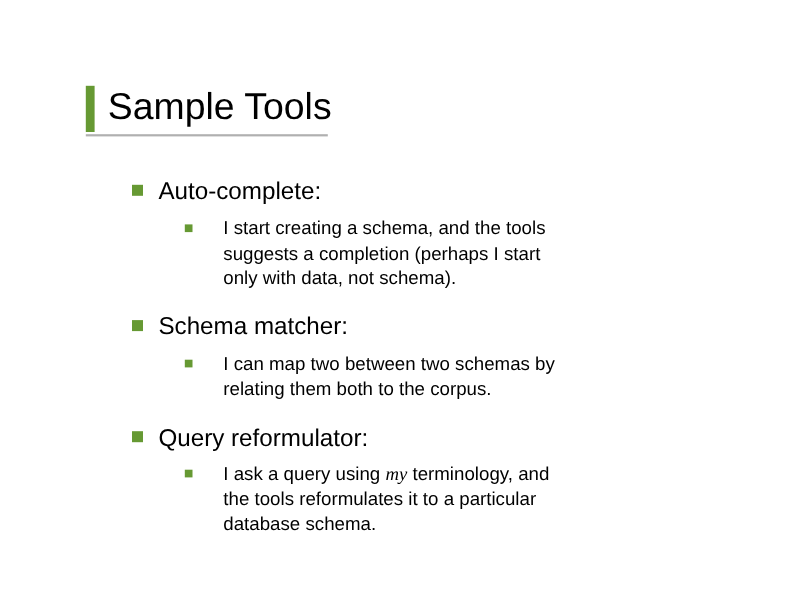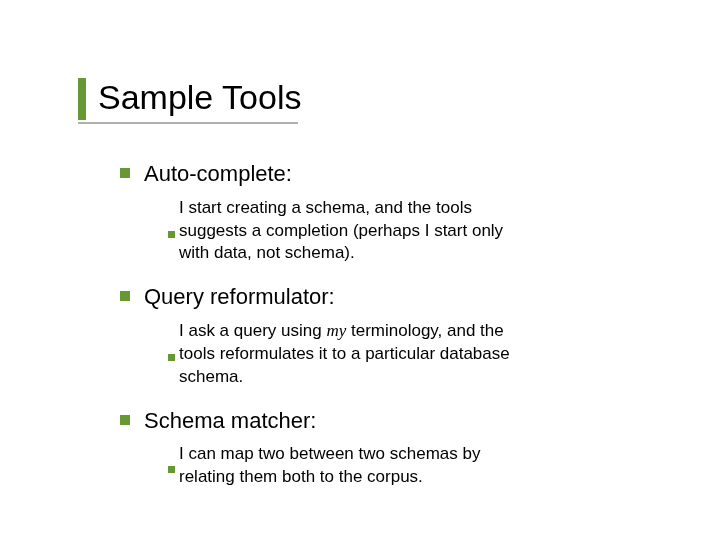--- a/index.html
+++ b/index.html
@@ -7,21 +7,21 @@
   .slide { width: 572px; height: 540px; position: relative; padding: 60px 70px 40px 90px; }
   .title-bar { position: absolute; left: 78px; top: 78px; width: 8px; height: 42px; background: #669933; }
   .title-underline { position: absolute; left: 78px; top: 122px; width: 220px; height: 2px; background: #b0b0b0; }
   .title { font-size: 34px; font-weight: 400; letter-spacing: 0; position: absolute; left: 98px; top: 78px; }
   .content { position: absolute; left: 120px; top: 160px; right: 58px; }
   .level1 { margin-bottom: 8px; }
   .level1-row { display: flex; align-items: flex-start; gap: 14px; }
   .bullet1 { width: 10px; height: 10px; background: #669933; flex: 0 0 10px; margin-top: 8px; }
   .level1-text { font-size: 22px; line-height: 1.3; }
   .sub { margin: 8px 0 18px 48px; }
-  .sub-row { display: flex; align-items: center; gap: 4px; }
+  .sub-row { display: flex; align-items: flex-start; gap: 28px; }
   .bullet2 { width: 7px; height: 7px; background: #669933; flex: 0 0 7px; margin-top: 7px; }
   .sub-text { font-size: 17px; line-height: 1.35; }
   .italic { font-style: italic; font-family: Georgia, 'Times New Roman', serif; }
 </style>
 </head>
 <body>
 
 <div class="slide">
   <div class="title-bar"></div>
   <div class="title-underline"></div>
@@ -38,39 +38,39 @@
         <div class="sub-row">
           <div class="bullet2"></div>
           <div class="sub-text">I start creating a schema, and the tools suggests a completion (perhaps I start only with data, not schema).</div>
         </div>
       </div>
     </div>
 
     <div class="level1">
       <div class="level1-row">
         <div class="bullet1"></div>
+        <div class="level1-text">Schema matcher:</div>
+      </div>
+      <div class="sub">
+        <div class="sub-row">
+          <div class="bullet2"></div>
+          <div class="sub-text">I can map two between two schemas by relating them both to the corpus.</div>
+        </div>
+      </div>
+    </div>
+
+    <div class="level1">
+      <div class="level1-row">
+        <div class="bullet1"></div>
         <div class="level1-text">Query reformulator:</div>
       </div>
       <div class="sub">
         <div class="sub-row">
           <div class="bullet2"></div>
           <div class="sub-text">
             <span>I ask a query using </span><span class="italic">my</span><span> terminology, and the tools reformulates it to a particular database schema.</span>
           </div>
         </div>
       </div>
     </div>
 
-    <div class="level1">
-      <div class="level1-row">
-        <div class="bullet1"></div>
-        <div class="level1-text">Schema matcher:</div>
-      </div>
-      <div class="sub">
-        <div class="sub-row">
-          <div class="bullet2"></div>
-          <div class="sub-text">I can map two between two schemas by relating them both to the corpus.</div>
-        </div>
-      </div>
-    </div>
-
   </div>
 </div>
 
 </body></html>

